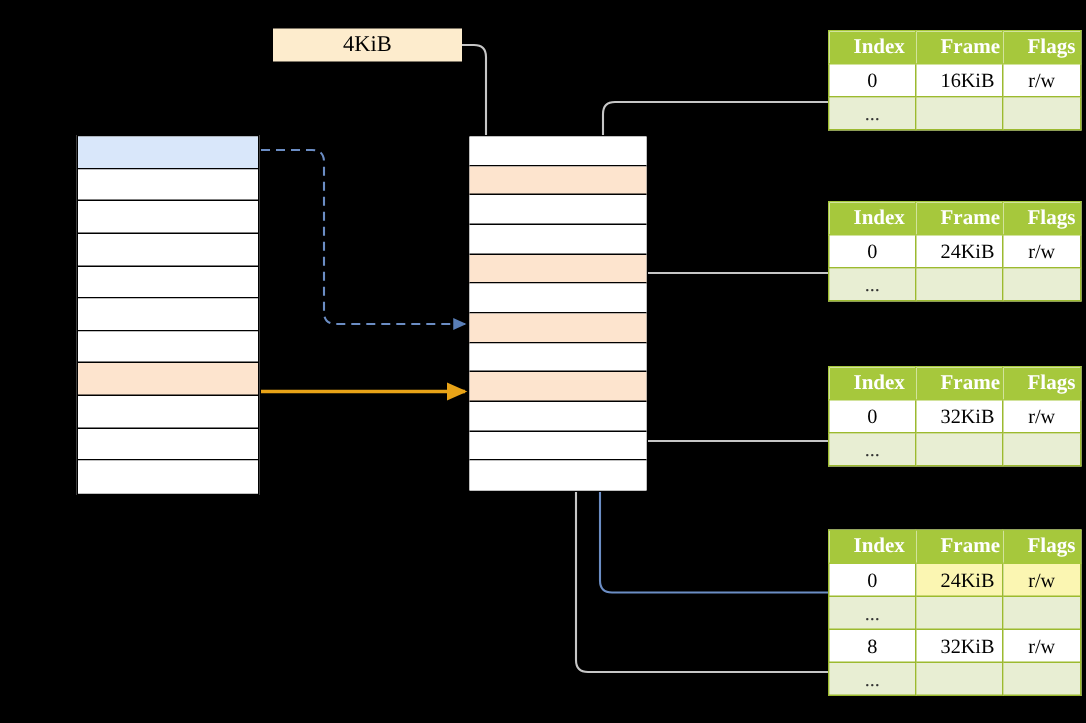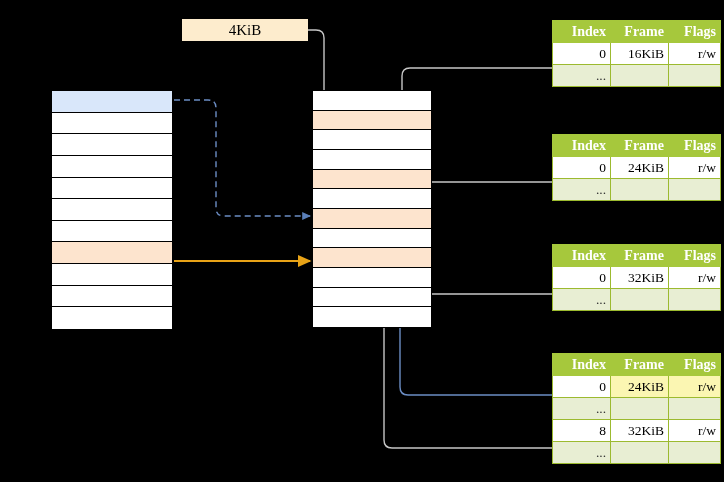--- a/index.html
+++ b/index.html
@@ -55,24 +55,24 @@
   .ptable {
     position: absolute;
     border-collapse: collapse;
     background: #fff;
     font-size: 13.5px;
     z-index: 4;
     table-layout: fixed;
   }
   .ptable th, .ptable td {
     border: 1px solid #9cba2f;
-    padding: 1px 4px;
+    padding: 1px 16px;
     height: 22px;
     box-sizing: border-box;
-    text-align: right;
+    text-align: center;
     color: #000;
     font-weight: normal;
     white-space: nowrap;
     overflow: hidden;
     margin-top: 21px;
   }
   .ptable th {
     background: #a6c83c;
     color: #ffffff;
     font-weight: bold;

